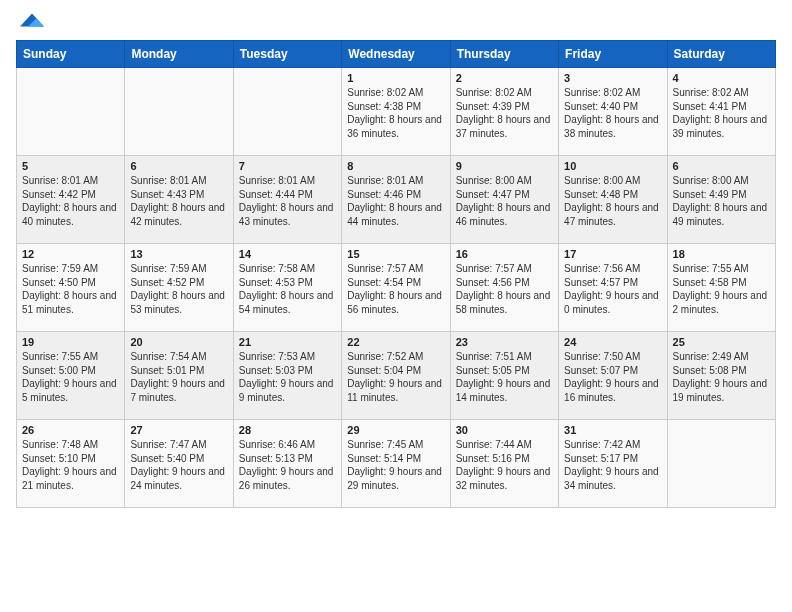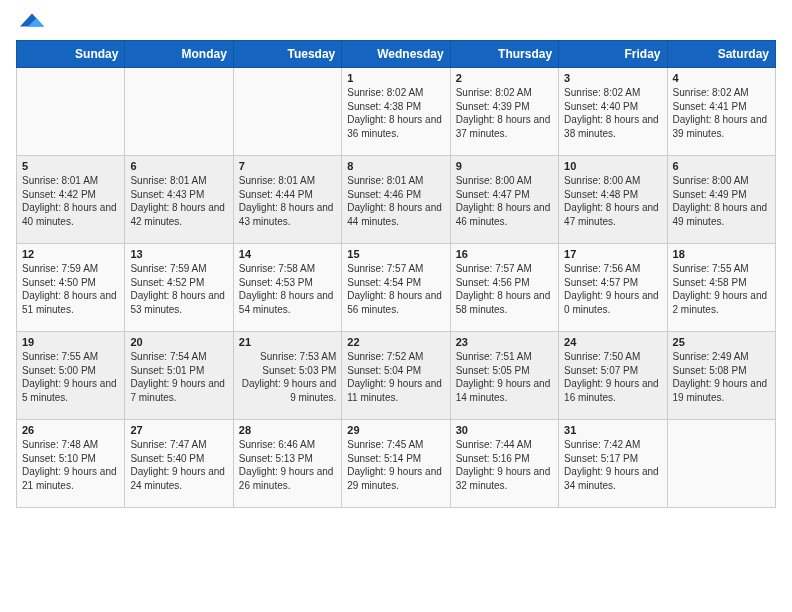--- a/index.html
+++ b/index.html
@@ -63,21 +63,21 @@
       color: #444;
     }
     table {
       width: 100%;
       border-collapse: collapse;
       table-layout: fixed;
     }
     thead tr th {
       background: #1565c0;
       color: #fff;
-      text-align: right;
+      text-align: left;
       padding: 6px 6px;
       font-size: 12px;
       font-weight: bold;
       border: 1px solid #1255a0;
     }
     tbody tr td {
       vertical-align: top;
       border: 1px solid #ccc;
       padding: 4px 5px;
       font-size: 9.5px;
@@ -264,21 +264,21 @@
 Daylight: 9 hours and 5 minutes.</div>
           </td>
           <td>
             <span class="day-number">20</span>
             <div class="day-info" style="white-space: pre-line;">Sunrise: 7:54 AM
 Sunset: 5:01 PM
 Daylight: 9 hours and 7 minutes.</div>
           </td>
           <td>
             <span class="day-number">21</span>
-            <div class="day-info" style="white-space: pre-line; text-align: right;">Sunrise: 7:53 AM
+            <div class="day-info" style="white-space: pre-line;">Sunrise: 7:53 AM
 Sunset: 5:03 PM
 Daylight: 9 hours and 9 minutes.</div>
           </td>
           <td>
             <span class="day-number">22</span>
             <div class="day-info" style="white-space: pre-line;">Sunrise: 7:52 AM
 Sunset: 5:04 PM
 Daylight: 9 hours and 11 minutes.</div>
           </td>
           <td>

